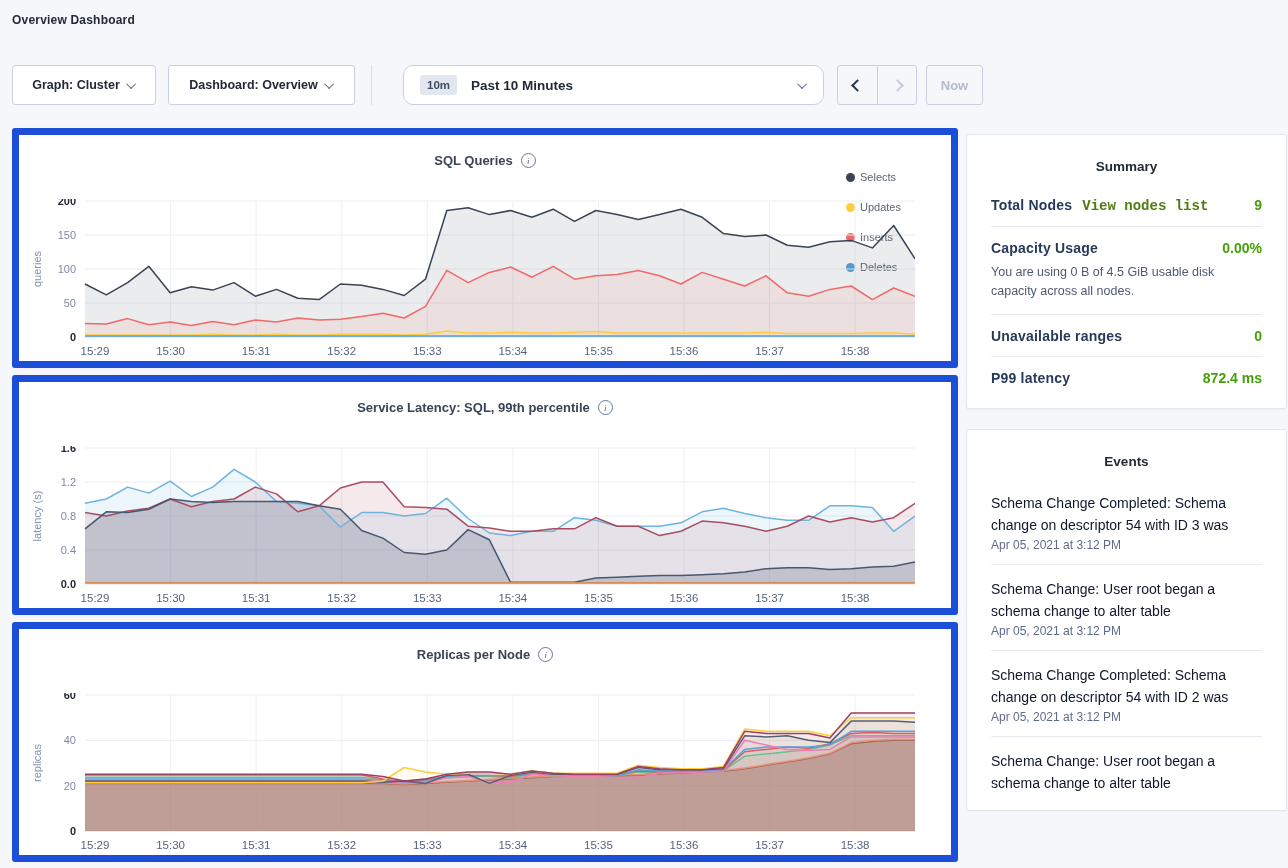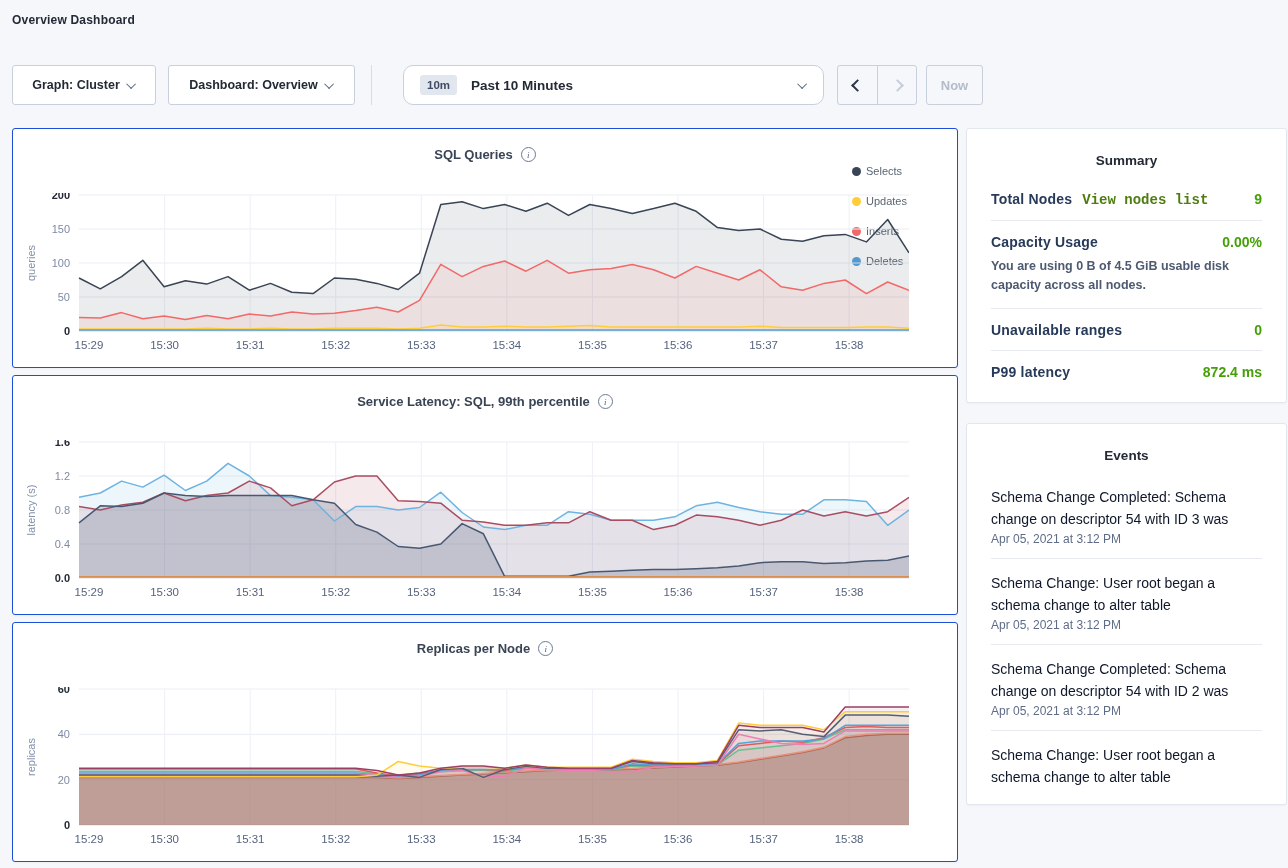--- a/index.html
+++ b/index.html
@@ -33,45 +33,45 @@
   .chev-right { border-left:2.6px solid #c6cdda; border-bottom:2.6px solid #c6cdda; transform:rotate(-135deg); }
   .now-btn { margin-left:9px; width:57px; height:40px; border:1px solid #c9d0dd; border-radius:3px;
              display:flex; align-items:center; justify-content:center;
              font-size:13px; font-weight:700; color:#b4bccb; cursor:default; }
 
   
   .main { position:absolute; top:128px; left:12px; width:946px; }
   .side { position:absolute; top:128px; left:966px; width:321px; }
 
   
-  .chart-card { position:relative; width:946px; height:240px; background:#fff; border:1px solid #1d4ed8;
+  .chart-card { position:relative; width:946px; height:240px; background:#fff; border:7px solid #1d4ed8;
                 border-radius:3px; margin-bottom:7px; box-shadow:0 1px 2px rgba(40,50,70,.04); }
   .chart-title-row { position:absolute; top:18px; left:0; width:100%; display:flex;
                      align-items:center; justify-content:center; gap:8px; }
   .chart-title { font-size:13px; font-weight:700; color:#394455; }
   .info-icon { width:15px; height:15px; border:1px solid #6b7a95; border-radius:50%; color:#55617c;
                font-size:9px; font-style:italic; font-family:"Liberation Serif", serif;
                display:flex; align-items:center; justify-content:center; cursor:pointer; }
   .legend { position:absolute; top:36px; right:50px; display:flex; gap:18px;flex-direction:column; }
   .legend-item { display:flex; align-items:center; gap:5px; font-size:11px; color:#5a6572; }
   .legend-dot { width:9px; height:9px; border-radius:50%; display:inline-block; }
   .plot { position:absolute; top:64px; left:0; }
   .plot svg { display:block; }
 
   
   .panel { background:#fff; border:1px solid #e2e7ef; border-radius:3px;
-           box-shadow:0 1px 2px rgba(40,50,70,.04); padding:20px 24px 10px; }
+           box-shadow:0 1px 2px rgba(40,50,70,.04); padding:20px 24px 10px;margin-top:6px; }
   .panel-title { text-align:center; font-size:13.5px; font-weight:700; color:#242a35; padding:4px 0 10px; }
   .sum-row { padding:13px 0 12px; border-bottom:1px solid #e7eaf1; }
   .sum-row:last-child { border-bottom:none; }
   .sum-line { display:flex; align-items:baseline; }
   .sum-label { font-size:14px; font-weight:700; color:#273a5a; letter-spacing:.2px; }
   .sum-link { font-size:14px; font-weight:700; color:#4d7c0f; margin-left:10px; text-decoration:none; cursor:pointer;font-family:Liberation Mono, monospace; }
   .sum-value { margin-left:auto; font-size:14px; font-weight:700; color:#44a006; }
-  .sum-desc { margin-top:7px; font-size:12.5px; color:#4e5a71; line-height:1.55;font-weight:bold; }
+  .sum-desc { margin-top:7px; font-size:12.5px; color:#4e5a71; line-height:1.55; }
 
   
   .events-panel { margin-top:20px; padding-bottom:4px; }
   .event-item { padding:13px 0 12px; border-bottom:1px solid #e7eaf1; }
   .event-item:last-child { border-bottom:none; }
   .event-msg { font-size:14px; color:#0f172a; line-height:22px; }
   .event-ts { margin-top:2px; font-size:12px; color:#5f6c87; }
 </style>
 </head>
 <body>

